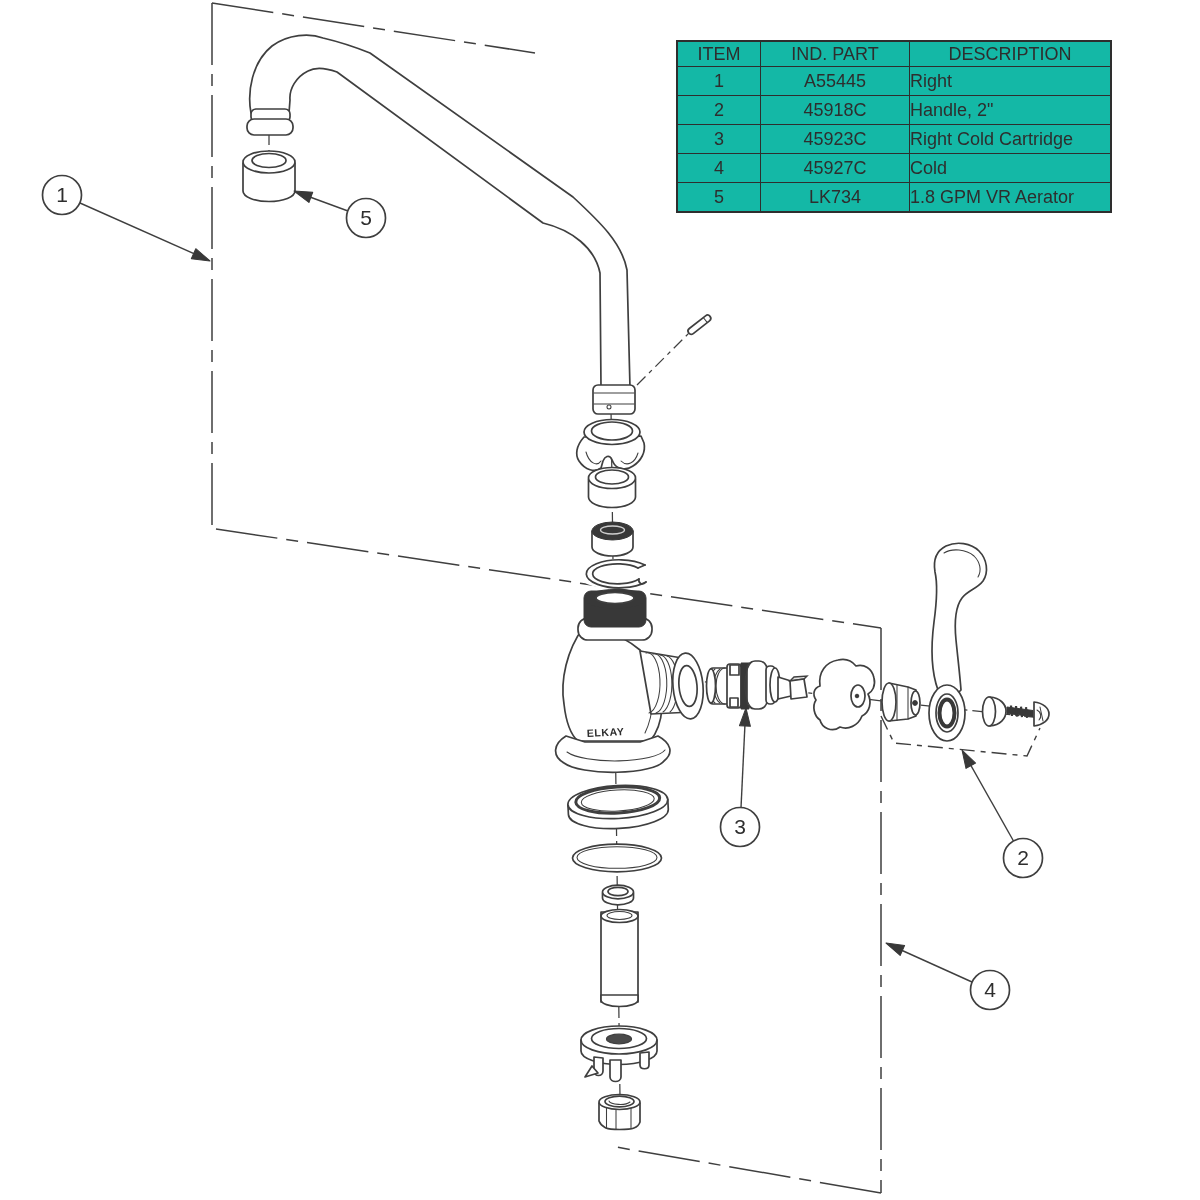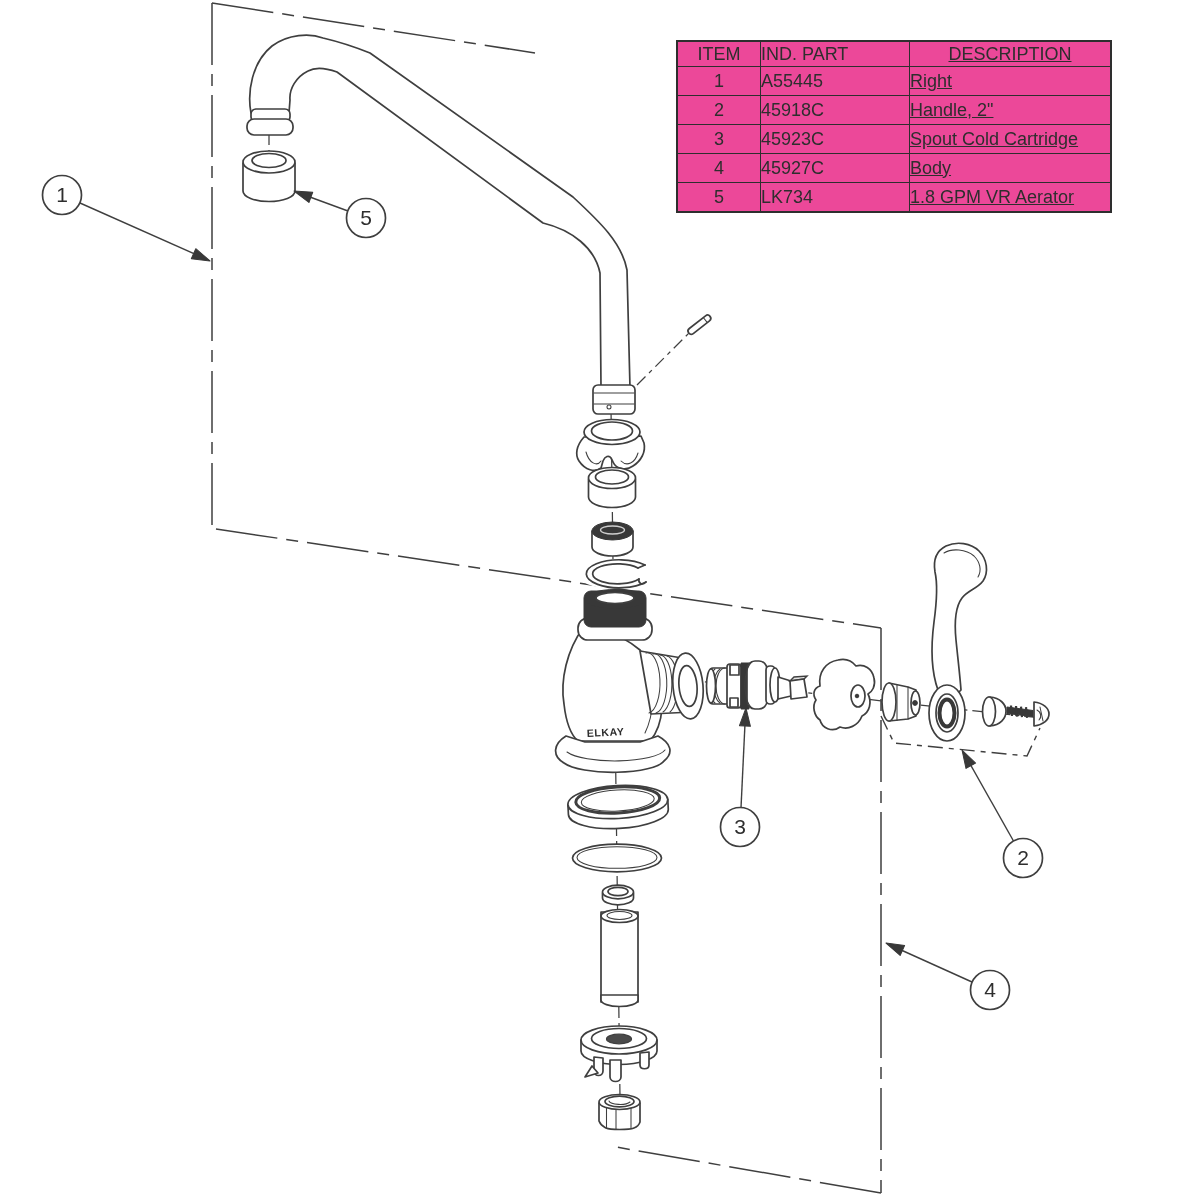--- a/index.html
+++ b/index.html
@@ -15,28 +15,28 @@
   .ph {stroke:#3f3f3f;stroke-width:1.5;fill:none;stroke-dasharray:62 9 12 9;}
   .ph2{stroke:#3f3f3f;stroke-width:1.4;fill:none;stroke-dasharray:15 6 5 6;}
   .cl {stroke:#3f3f3f;stroke-width:1.25;fill:none;stroke-dasharray:12 5 4 5;}
   .lead{stroke:#3f3f3f;stroke-width:1.4;fill:none;}
   .ccirc{fill:#fff;stroke:#3f3f3f;stroke-width:1.7;}
   .cnum{font-family:"Liberation Sans",sans-serif;font-size:21px;fill:#2e2e2e;text-anchor:middle;}
   .brand{font-family:"Liberation Sans",sans-serif;font-weight:bold;font-size:10.5px;letter-spacing:.6px;fill:#2e2e2e;}
 
   
   #parts-table{position:absolute;left:676px;top:40px;width:430px;border-collapse:collapse;
-    table-layout:fixed;color:#2e2e2e;background:#ec4899;border:2.4px solid #2e2e2e;}
+    table-layout:fixed;color:#2e2e2e;background:#14b8a6;border:2.4px solid #2e2e2e;}
   #parts-table th,#parts-table td{border:1.6px solid #2e2e2e;font-weight:400;
     font-size:18px;padding:0;white-space:nowrap;overflow:hidden;}
   #parts-table th{height:24px;}
   #parts-table td{height:28px;}
   .col-item{width:82px;text-align:center;}
-  .col-part{width:148px;text-align:left;}
-  .col-desc{width:200px;text-align:left;text-decoration:underline;}
+  .col-part{width:148px;text-align:center;}
+  .col-desc{width:200px;text-align:left;}
   td.col-desc{padding-left:9px;}
   th.col-desc{text-align:center;}
 </style>
 </head>
 <body>
 
 <div id="canvas">
 
 <svg id="drawing" width="1200" height="1200" viewBox="0 0 1200 1200" xmlns="http://www.w3.org/2000/svg">
 
@@ -306,26 +306,26 @@
         <td class="col-desc">Right</td>
       </tr>
       <tr>
         <td class="col-item">2</td>
         <td class="col-part">45918C</td>
         <td class="col-desc">Handle, 2"</td>
       </tr>
       <tr>
         <td class="col-item">3</td>
         <td class="col-part">45923C</td>
-        <td class="col-desc">Spout Cold Cartridge</td>
+        <td class="col-desc">Right Cold Cartridge</td>
       </tr>
       <tr>
         <td class="col-item">4</td>
         <td class="col-part">45927C</td>
-        <td class="col-desc">Body</td>
+        <td class="col-desc">Cold</td>
       </tr>
       <tr>
         <td class="col-item">5</td>
         <td class="col-part">LK734</td>
         <td class="col-desc">1.8 GPM VR Aerator</td>
       </tr>
     </tbody>
   </table>
 
 </div>

